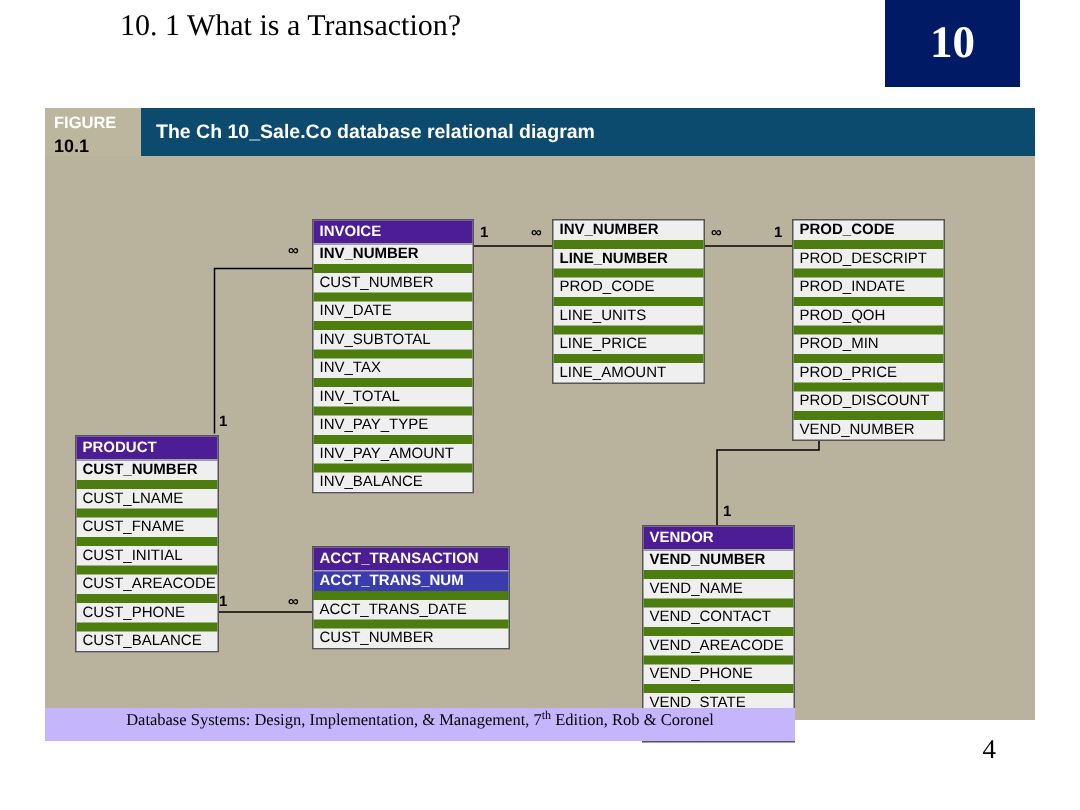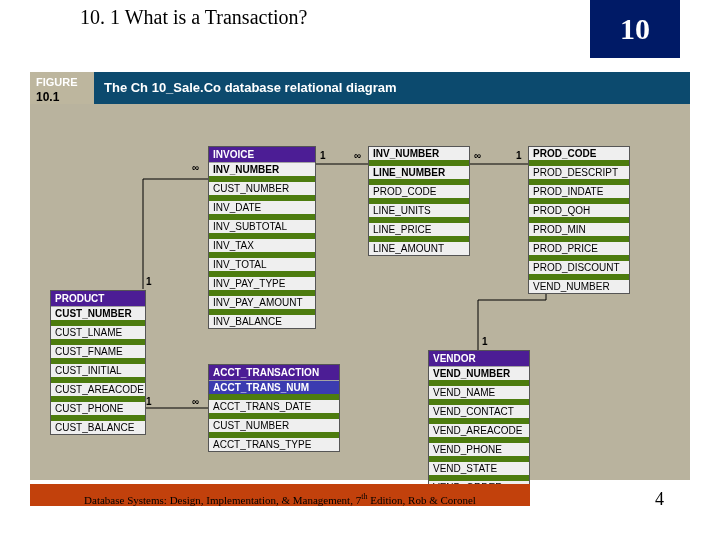--- a/index.html
+++ b/index.html
@@ -14,21 +14,21 @@
   .figlabel2{position:absolute;left:6px;top:18px;color:#000;font-size:12px;font-weight:bold}
   .figtitle{position:absolute;left:74px;top:8px;color:#fff;font-size:13px;font-weight:bold}
   .canvas{position:absolute;left:0;top:32px;width:100%;height:376px;background:#b9b39e}
   .canvas svg{position:absolute;left:0;top:0}
   .entity{position:absolute;background:#efefef;border:1px solid #555;font-size:10px;color:#000}
   .entity .ehead{background:#4c1d95;color:#fff;font-weight:bold;padding:2px 4px;font-size:10px;border-bottom:1px solid #a3a3a3}
   .entity .erow{padding:1px 4px;border-bottom:6px solid #4d7c0f;white-space:nowrap}
   .entity .erow.pk{font-weight:bold}
   .entity .erow.sel{background:#3b3bb0;color:#fff;font-weight:bold}
   .entity .erow:last-child{border-bottom:none}
-  .footer-bar{position:absolute;left:30px;bottom:34px;width:500px;height:22px;background:#c2410c;display:flex;align-items:flex-end;justify-content:center}
+  .footer-bar{position:absolute;left:30px;bottom:46px;width:500px;height:22px;background:#c4b5fd;display:flex;align-items:flex-start;justify-content:center}
   .footer{font-family:"Times New Roman",Times,serif;font-size:11px;color:#000}
   .sup{font-size:8px;vertical-align:super}
   .pagenum{position:absolute;right:56px;bottom:30px;font-family:"Times New Roman",Times,serif;font-size:18px;color:#000}
   .card{font-size:10px;color:#000;position:absolute;font-weight:bold}
 </style>
 </head>
 <body>
 
 <div class="slide">
 
@@ -117,21 +117,20 @@
         <div class="erow">PROD_PRICE</div>
         <div class="erow">PROD_DISCOUNT</div>
         <div class="erow">VEND_NUMBER</div>
       </div>
 
       <div class="entity" style="left:178px;top:260px;width:130px">
         <div class="ehead">ACCT_TRANSACTION</div>
         <div class="erow sel">ACCT_TRANS_NUM</div>
         <div class="erow">ACCT_TRANS_DATE</div>
         <div class="erow">CUST_NUMBER</div>
-        <div class="erow">ACCT_TRANS_TYPE</div>
       </div>
 
       <div class="entity" style="left:398px;top:246px;width:100px">
         <div class="ehead">VENDOR</div>
         <div class="erow pk">VEND_NUMBER</div>
         <div class="erow">VEND_NAME</div>
         <div class="erow">VEND_CONTACT</div>
         <div class="erow">VEND_AREACODE</div>
         <div class="erow">VEND_PHONE</div>
         <div class="erow">VEND_STATE</div>

